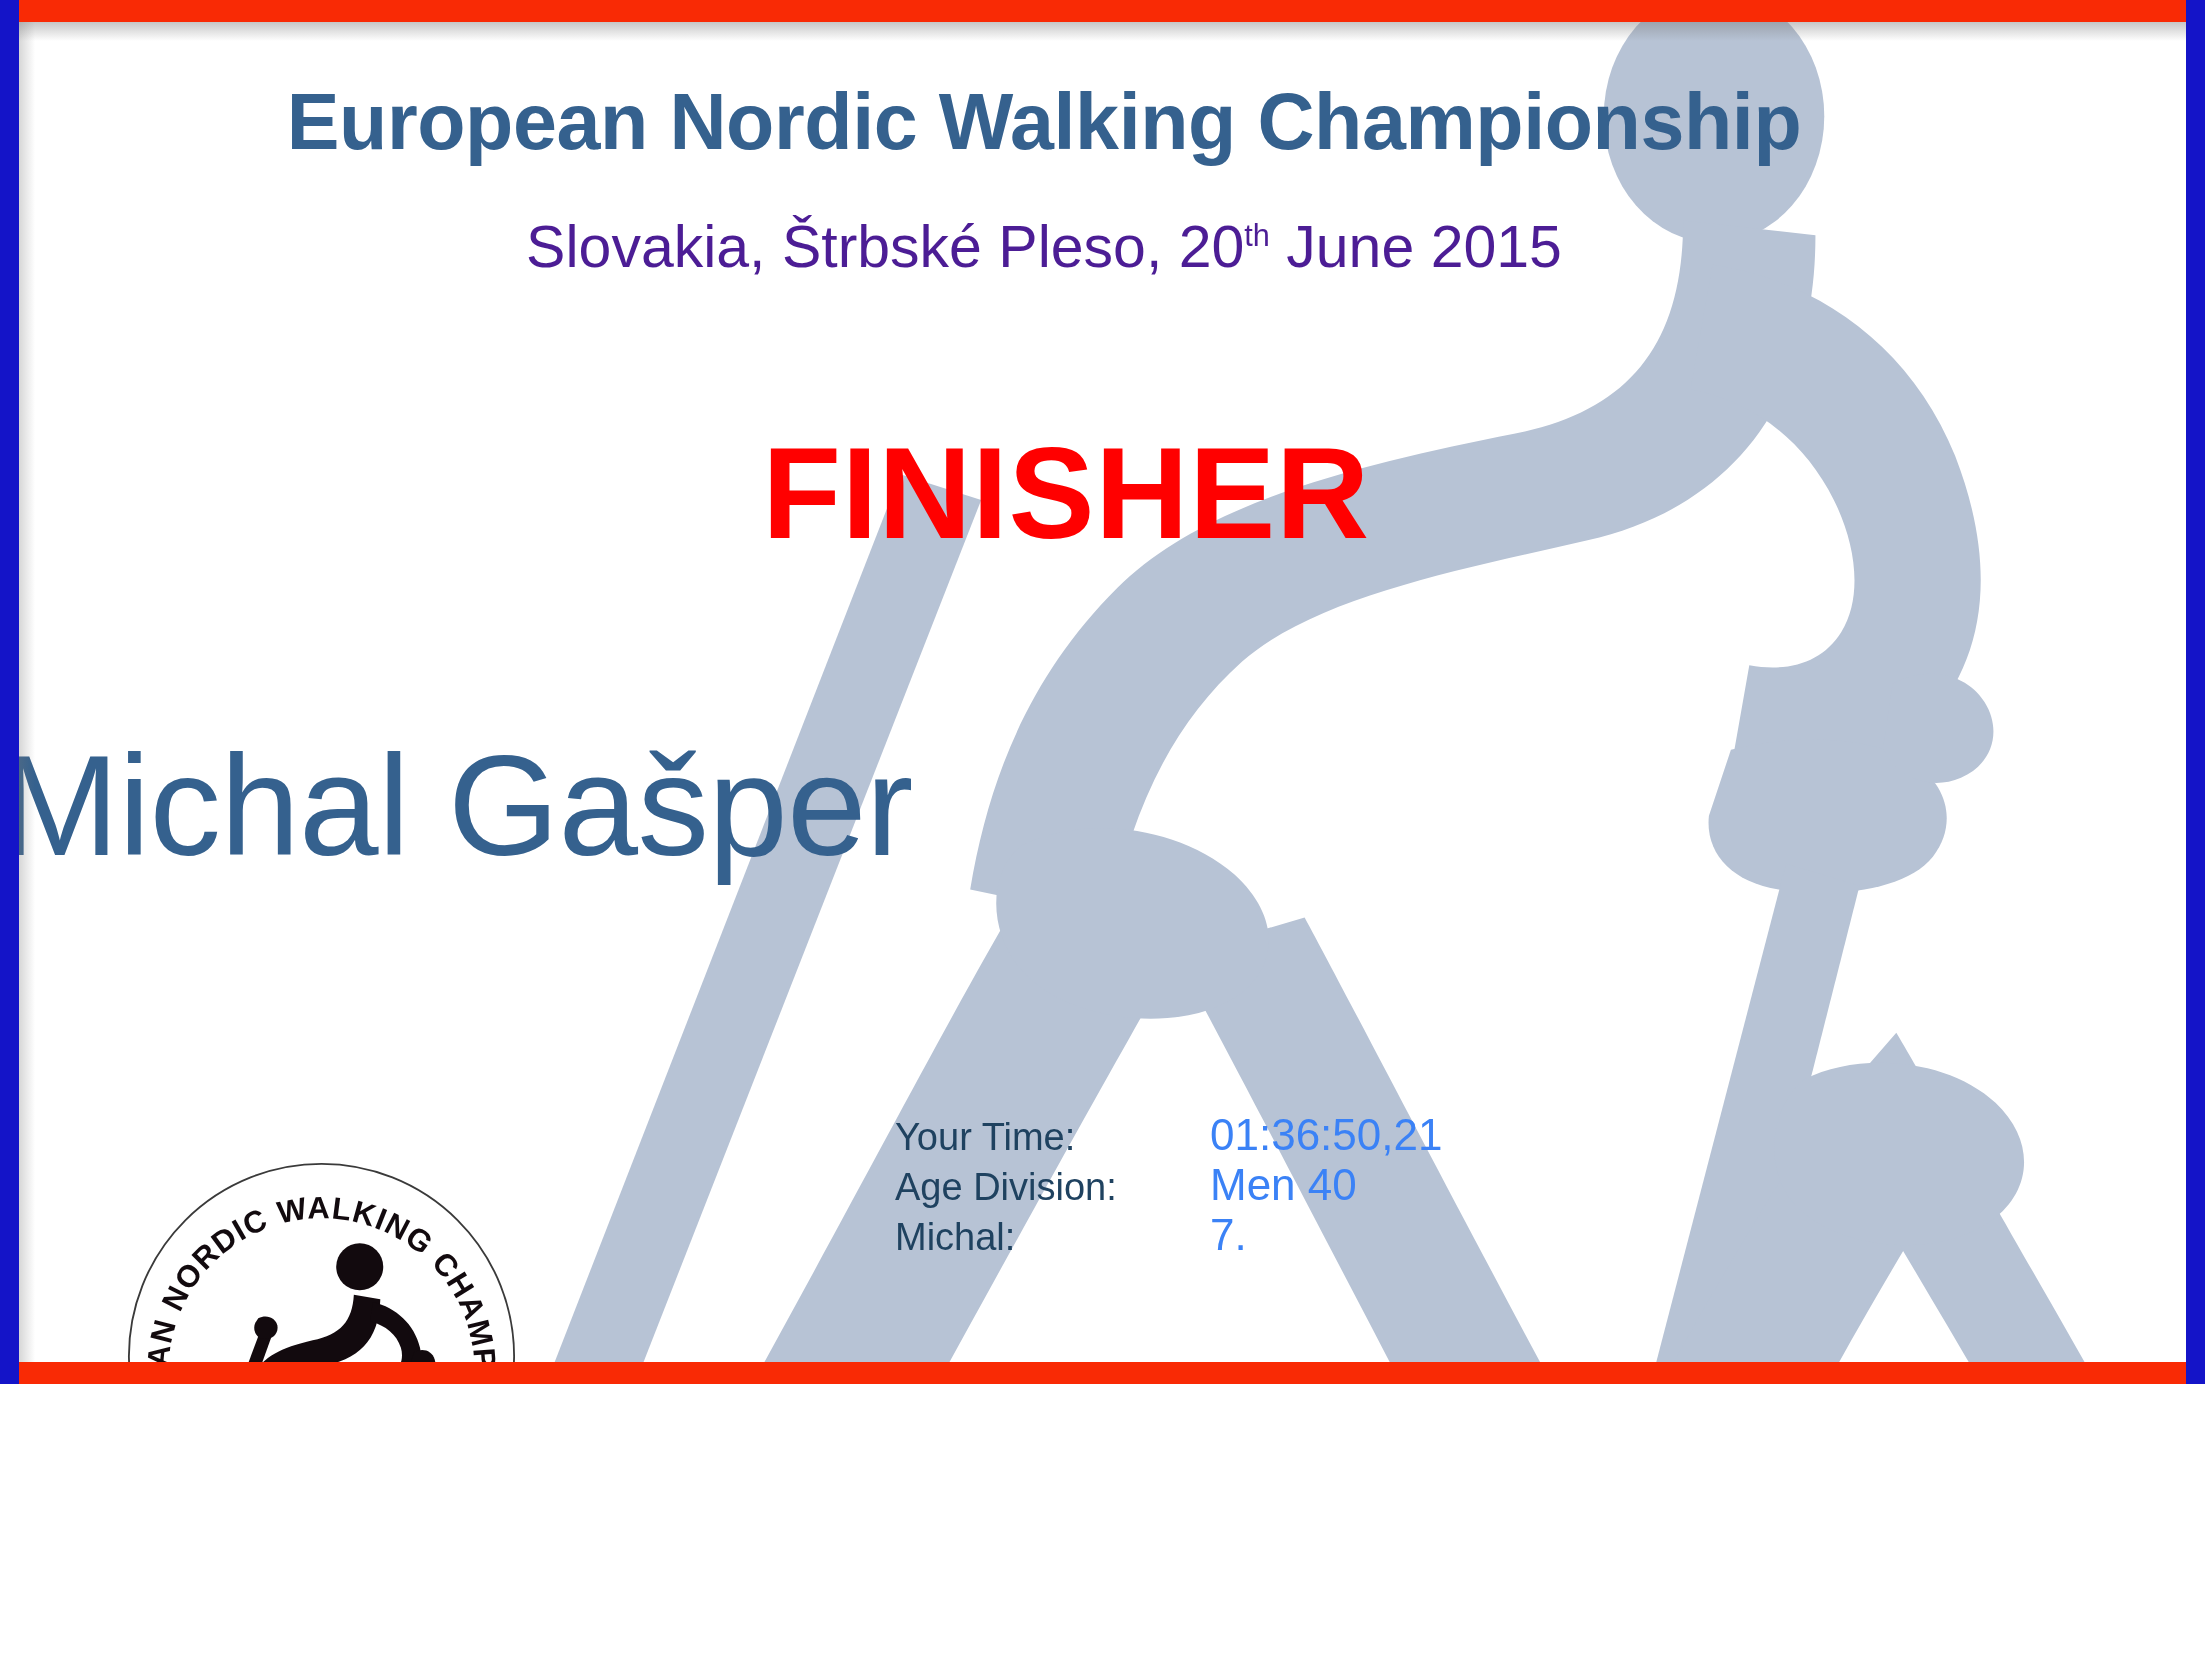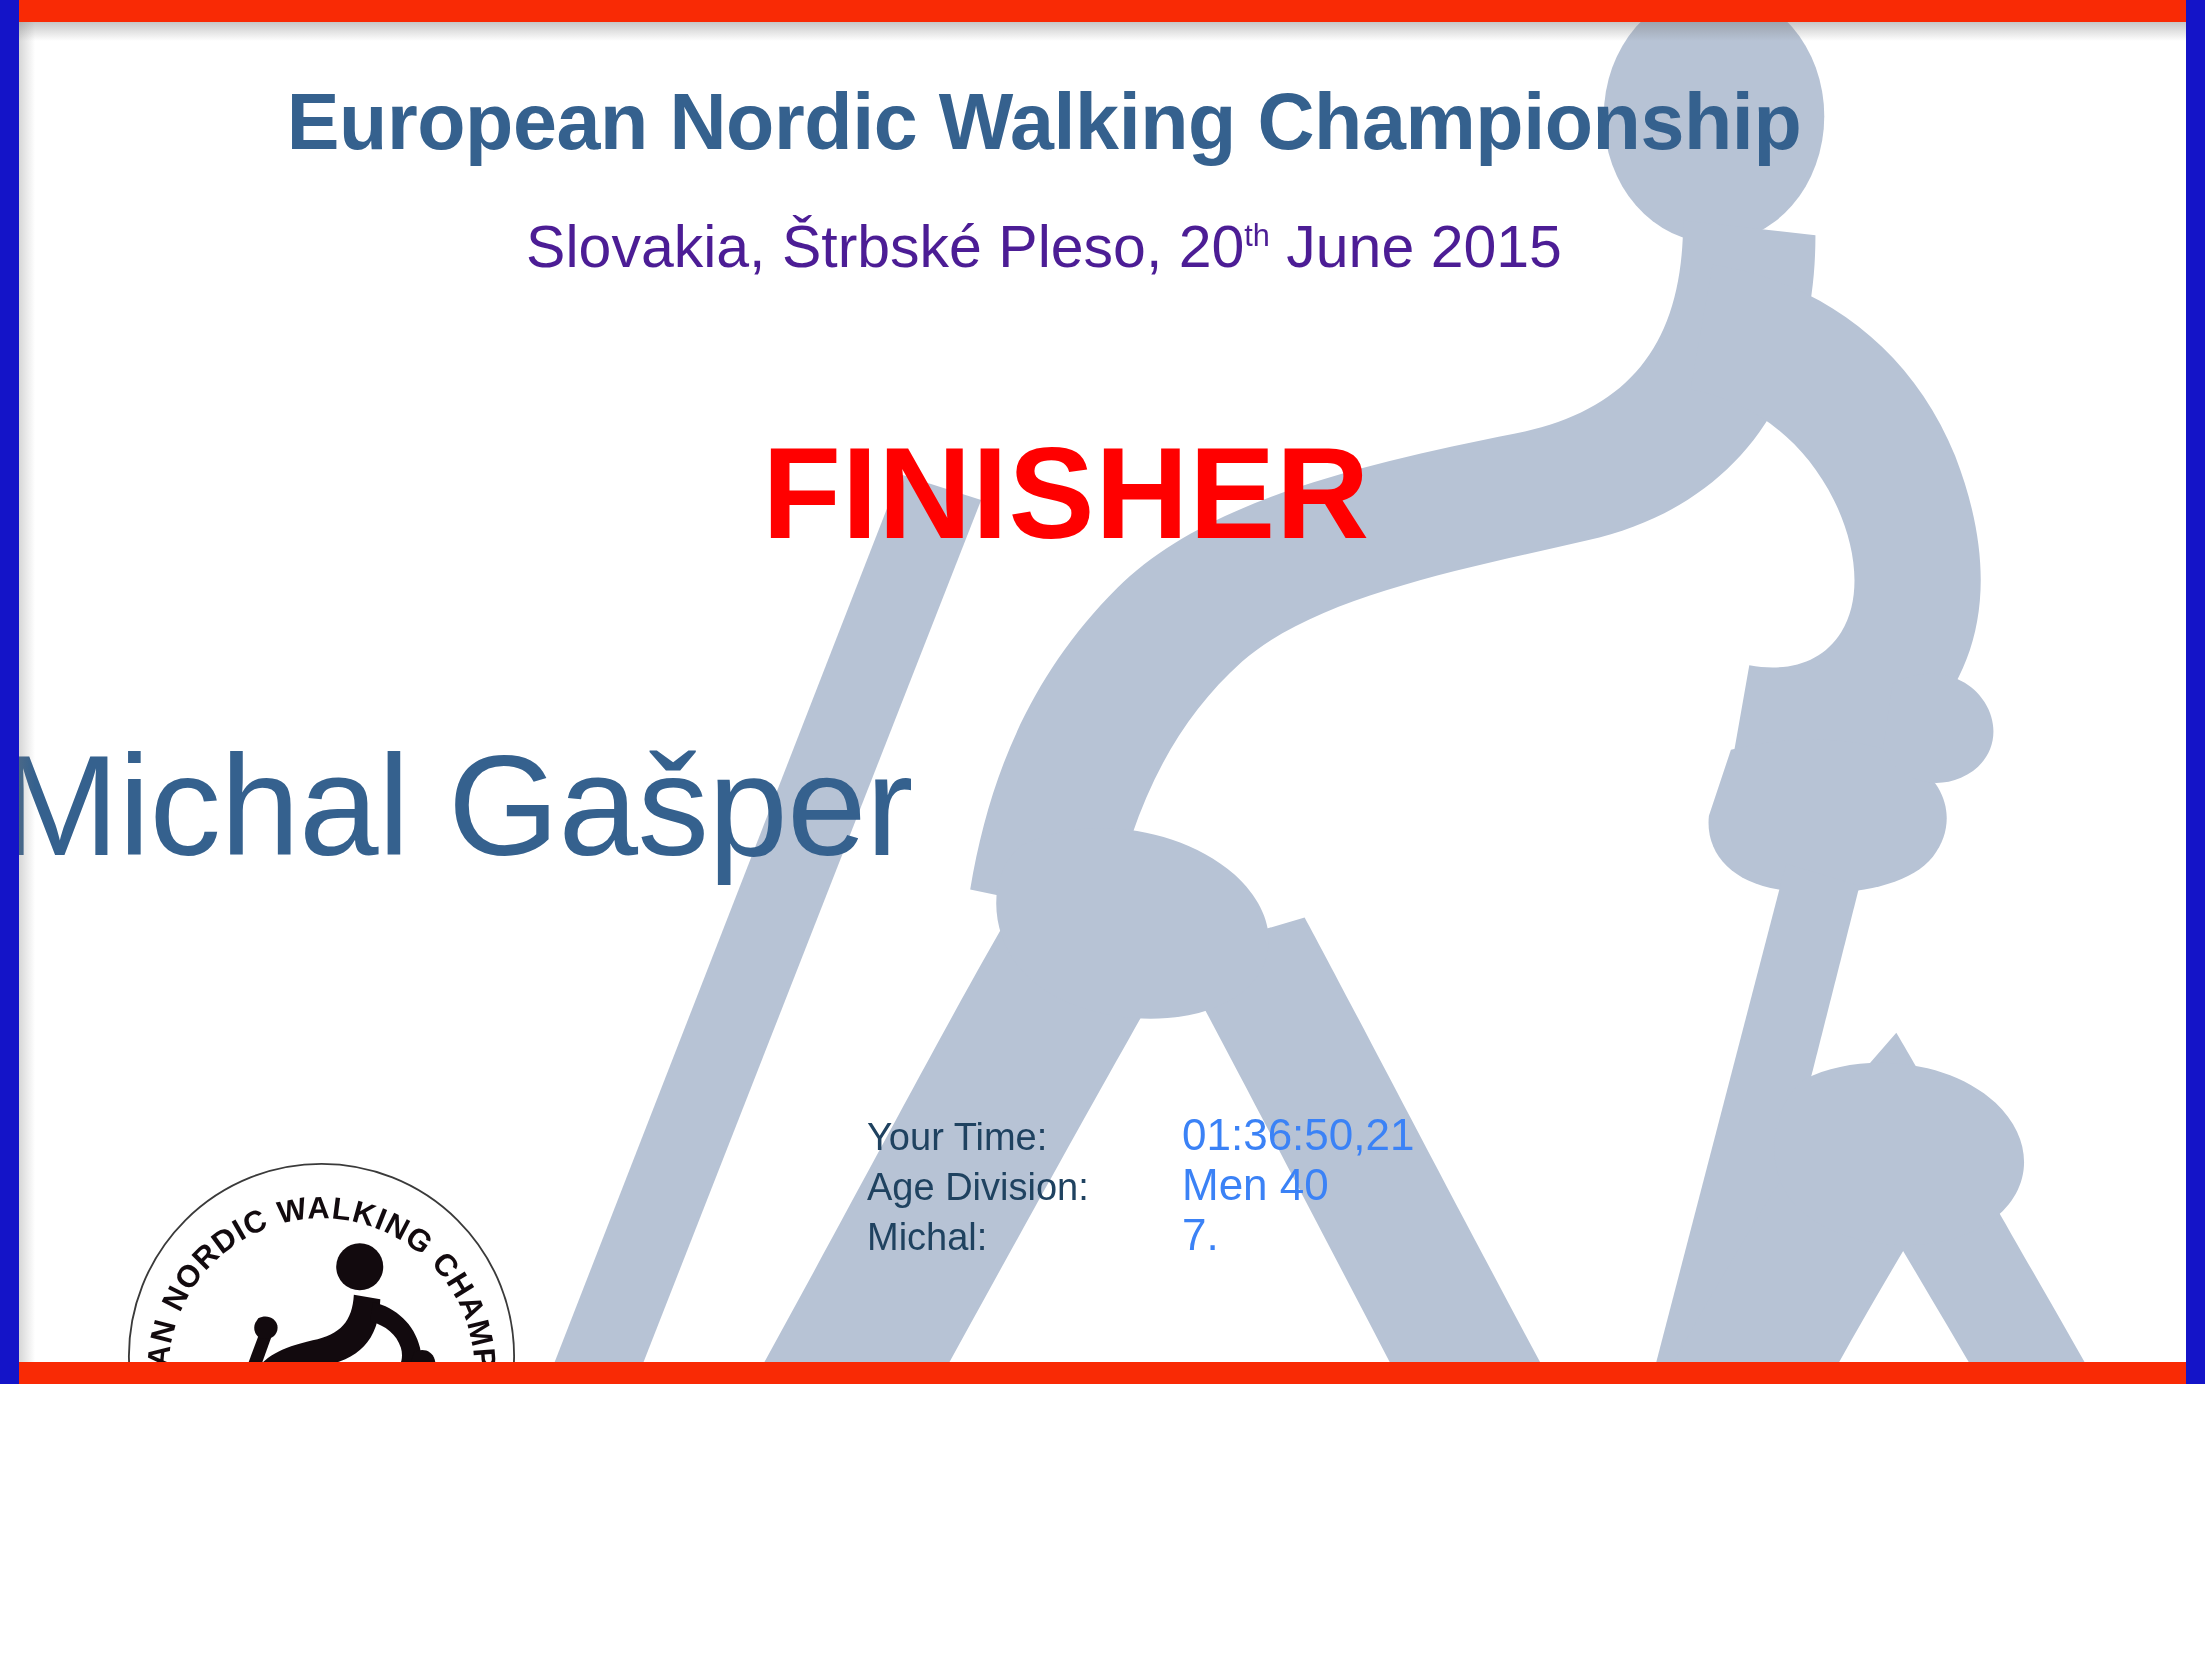--- a/index.html
+++ b/index.html
@@ -138,20 +138,21 @@
   .result-row {
     display: flex;
     align-items: baseline;
     height: 50px;
   }
   .result-label {
     width: 315px;
     font-size: 38px;
     color: #1F4260;
     white-space: nowrap;
+    margin-left: 28px;
   }
   .result-value {
     font-size: 44px;
     color: #3b82f6;
     white-space: nowrap;
   }
 
   
   .circle-logo {
     position: absolute;

